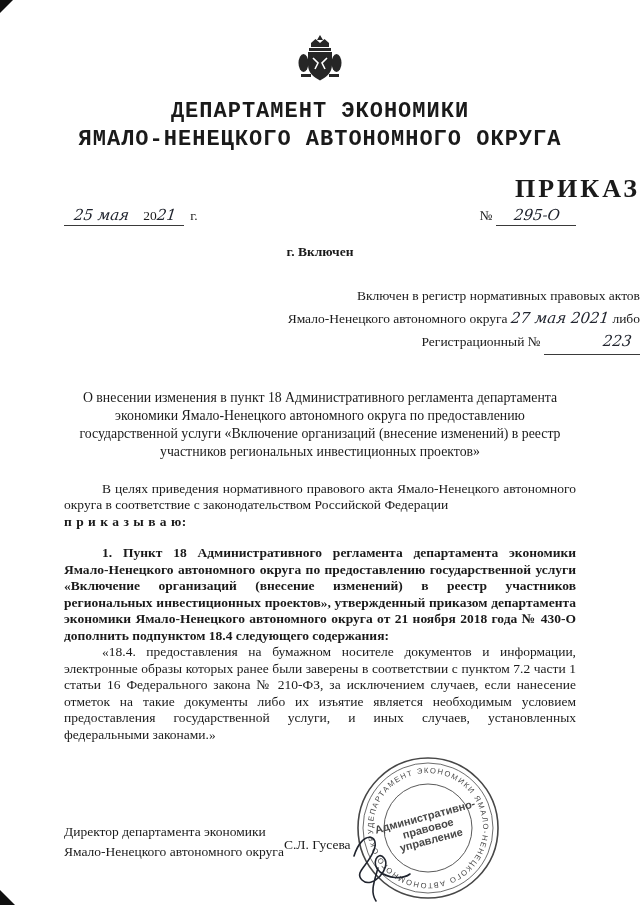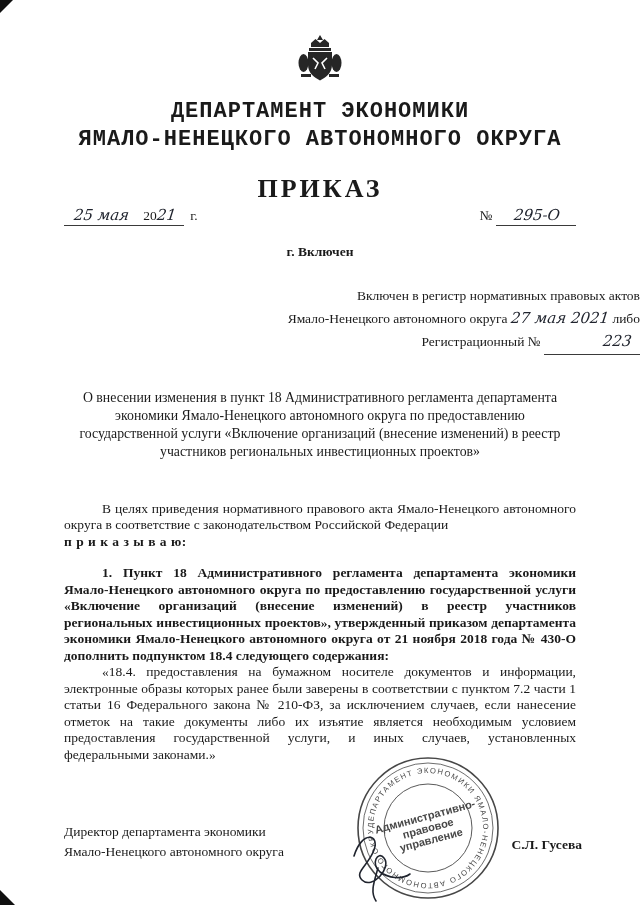--- a/index.html
+++ b/index.html
@@ -26,21 +26,21 @@
     text-align:center;
     font-weight:bold;
     font-size:22px;
     line-height:1.27;
     letter-spacing:1px;
     font-family:Liberation Mono, monospace;
   }
 
   .doc-type{
     margin:20px 0 0;
-    text-align:center;
+    text-align:right;
     font-weight:bold;
     font-size:26px;
     letter-spacing:3px;
   }
 
   
   .date-row{
     margin:2px 64px 0;
     display:flex;
     justify-content:space-between;
@@ -80,44 +80,44 @@
 
   .subject-title{
     margin:34px 74px 0;
     text-align:center;
     font-weight:normal;
     font-size:13.8px;
     line-height:1.3;
   }
 
   .body-text{
-    margin:40px 64px 0;
+    margin:20px 64px 0;
     font-size:13.5px;
     line-height:1.22;
     text-align:justify;
   }
   .body-text p{margin:0;text-indent:38px;}
   .decree-word{
     display:block;
     font-weight:bold;
     text-indent:0;
     letter-spacing:.5px;
   }
   .para-item{margin-top:15px !important;font-weight:bold;}
 
   
   .sig-row{
     position:absolute;
     left:64px;right:58px;top:822px;
     display:flex;
-    justify-content:space-between;
+    justify-content:flex-start;
     font-size:13.5px;
     line-height:1.45;
   }
-  .sig-name{margin-top:13px;white-space:nowrap;font-weight:bold;}
+  .sig-name{margin-top:13px;white-space:nowrap;}
 
   .stamp{
     position:absolute;
     left:352px;top:752px;
     opacity:.88;
   }
   .sig-squiggle{
     position:absolute;
     left:340px;top:828px;
   }

